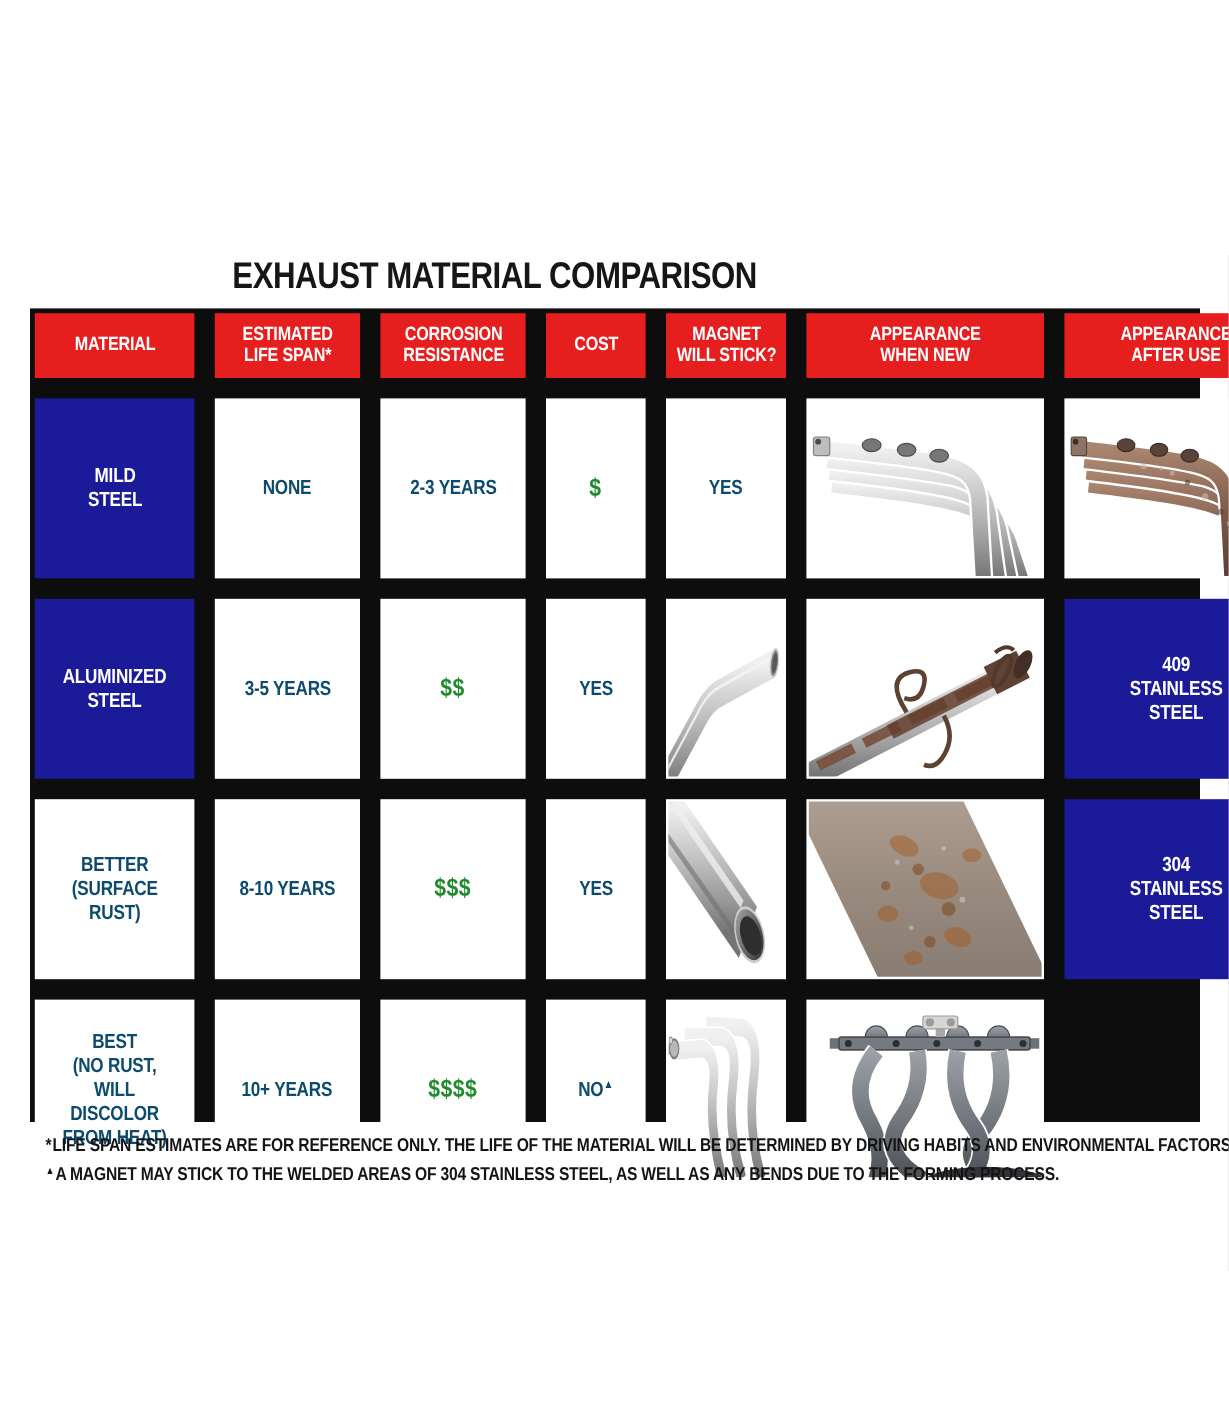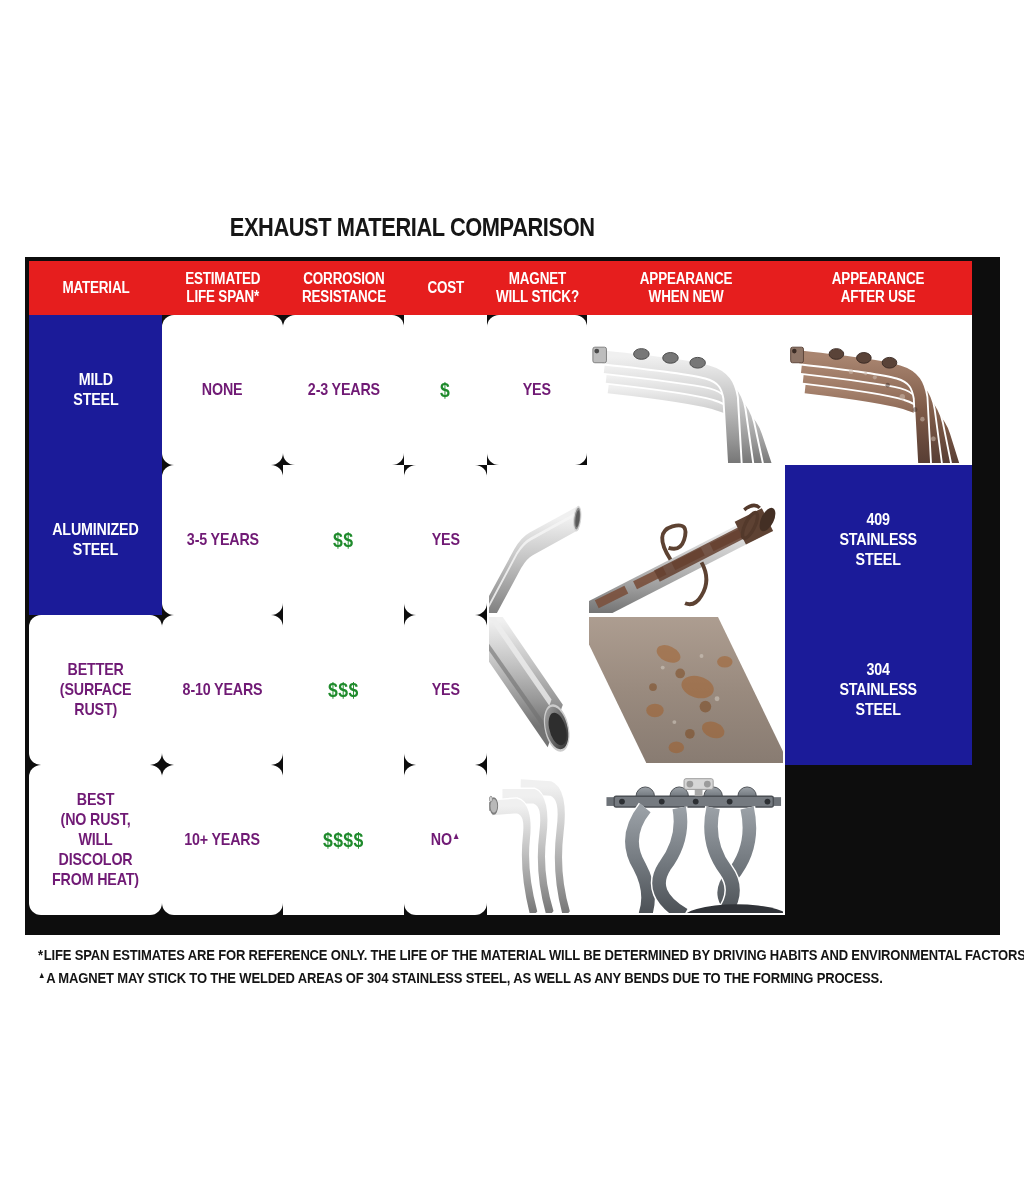--- a/index.html
+++ b/index.html
@@ -4,36 +4,36 @@
 <style>
   html,body{margin:0;padding:0;}
   body{
     width:1024px;height:1190px;background:#ffffff;
     font-family:"Liberation Sans",sans-serif;
     -webkit-font-smoothing:antialiased;
   }
   .page{position:relative;width:1024px;height:1190px;background:#ffffff;overflow:hidden;}
   .title{
     position:absolute;top:212px;left:0;width:824px;text-align:center;
-    font-size:26px;font-weight:bold;color:#161616;letter-spacing:-0.5px;
+    font-size:31px;font-weight:bold;color:#161616;letter-spacing:-0.5px;
   }
   .cond-c{display:inline-block;transform:scaleX(0.84);transform-origin:50% 50%;}
   .cond-l{display:inline-block;transform:scaleX(0.84);transform-origin:0 50%;white-space:nowrap;}
   .pre{white-space:pre-line;}
   .comp-table{
     position:absolute;left:25px;top:257px;width:975px;height:678px;
     box-sizing:border-box;background:#0d0d0d;padding:4px;
-    display:grid;gap:0;
+    display:grid;gap:17px;
     grid-template-columns:133px 121px 121px 83px 100px 198px 187px;
     grid-template-rows:54px 150px 150px 150px 150px;
   }
   .cell{display:flex;align-items:center;justify-content:center;text-align:center;overflow:hidden;}
   .head{background:#e61e1e;color:#ffffff;font-size:16px;font-weight:bold;line-height:1.12;letter-spacing:-0.2px;}
   .mat{background:#1b1b99;color:#ffffff;font-size:17px;font-weight:bold;line-height:1.18;letter-spacing:-0.2px;align-items:center;}
-  .txt{background:#ffffff;color:#701a75;font-size:17px;font-weight:bold;line-height:1.18;letter-spacing:-0.2px;border-radius:12px;}
+  .txt{background:#ffffff;color:#0c4a6e;font-size:17px;font-weight:bold;line-height:1.18;letter-spacing:-0.2px;}
   .cost{background:#ffffff;color:#1f8b2c;font-size:21px;font-weight:bold;letter-spacing:0.5px;}
   .photo{background:#ffffff;padding:2px;}
   .photo svg{display:block;width:100%;height:100%;}
   .sup{font-size:10px;vertical-align:6px;}
   .footnotes{position:absolute;left:38px;top:944px;color:#141414;}
   .fn-line{font-size:15.5px;font-weight:bold;line-height:21px;letter-spacing:-0.2px;}
   .fn-marker{padding-right:1px;}
   .fn-sup{font-size:9px;vertical-align:5px;}
 </style>
 </head>

